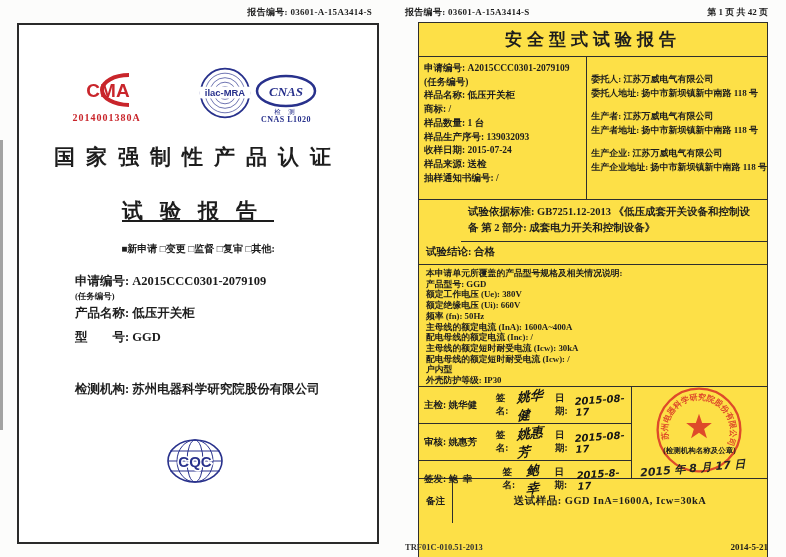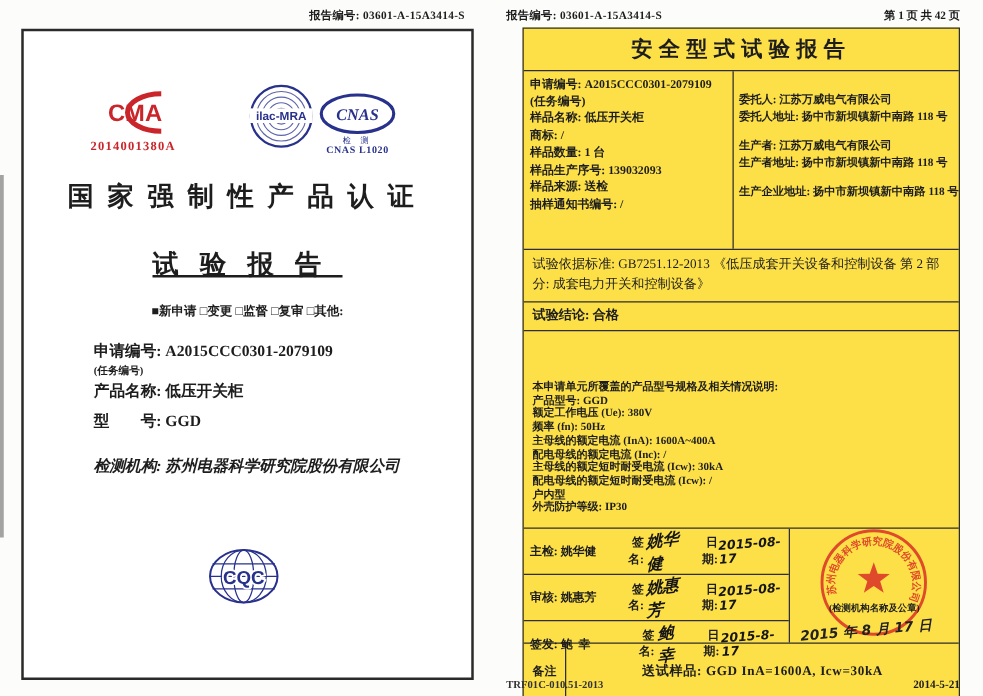--- a/index.html
+++ b/index.html
@@ -29,30 +29,30 @@
   .rtable{left:418px;top:22px;width:350px;height:538px;border:1.5px solid #2e2e2e;background:#fde047;
           display:flex;flex-direction:column;box-sizing:border-box;}
   .rrow{border-bottom:1px solid #2e2e2e;box-sizing:border-box;}
   .rrow:last-child{border-bottom:none;}
   .r-title{height:34px;display:flex;align-items:center;justify-content:center;
            font-size:17px;font-weight:600;letter-spacing:5px;}
   .r-info{height:143px;display:flex;}
   .r-info-left{width:213px;border-right:1px solid #2e2e2e;box-sizing:border-box;padding:5px 0 0 5px;
                font-size:9.5px;font-weight:600;line-height:13.7px;}
   .r-info-right{flex:1;padding:16px 0 0 4px;font-size:9px;font-weight:600;line-height:13.5px;}
-  .r-std{height:42px;padding:4px 7px 0 7px;font-size:10.5px;font-weight:400;line-height:16px;}
+  .r-std{height:42px;padding:4px 7px 0 7px;font-size:10.5px;font-weight:700;line-height:16px;margin-left:42px;}
   .r-concl{height:23px;padding:3px 7px 0 7px;font-size:10.5px;font-weight:600;}
-  .r-cover{height:122px;padding:3px 7px 4px 7px;font-size:8.8px;font-weight:600;line-height:10.7px;margin-top:36px;}
+  .r-cover{height:122px;padding:3px 7px 4px 7px;font-size:8.8px;font-weight:600;line-height:10.7px;}
   .r-sign{height:92px;display:flex;padding:0;}
   .r-sign-left{width:213px;border-right:1px solid #2e2e2e;box-sizing:border-box;display:flex;flex-direction:column;}
   .sig-row{flex:1;border-bottom:1px solid #2e2e2e;display:flex;align-items:center;
            font-size:9.5px;font-weight:600;padding-left:5px;position:relative;}
   .sig-row:last-child{border-bottom:none;}
   .sig-role{width:78px;white-space:pre;}
-  .sig-label{margin-left:4px;text-align:right;}
+  .sig-label{margin-left:4px;}
   .hand{display:inline-block;font-family:"DejaVu Sans",sans-serif;font-style:italic;font-weight:bold;
         font-size:13px;transform:rotate(-7deg) skewX(-6deg);color:#151515;margin-left:2px;}
   .hand-date{display:inline-block;font-family:"DejaVu Sans",sans-serif;font-style:italic;font-weight:bold;
         font-size:10px;transform:rotate(-4deg);color:#151515;margin-left:1px;}
   .stamp-cell{flex:1;position:relative;}
   .stamp-svg{position:absolute;left:22px;top:-2px;opacity:.85;}
   .stamp-caption{position:absolute;left:0;bottom:22px;width:100%;text-align:center;
                  font-size:7.5px;font-weight:600;color:#1d1d1d;}
   .stamp-date{position:absolute;left:8px;bottom:2px;font-family:"DejaVu Sans",sans-serif;
               font-style:italic;font-weight:bold;font-size:11px;transform:rotate(-5deg);color:#222;}
@@ -105,21 +105,21 @@
 
   <div class="abs lp-title1" style="left:0;top:118px;">国家强制性产品认证</div>
   <div class="abs lp-title2" style="left:0;top:172px;">试验报告</div>
 
   <div class="abs lp-checks" style="left:0;top:217px;">■新申请  □变更  □监督  □复审  □其他:</div>
 
   <div class="abs lp-field" style="left:56px;top:248px;">申请编号: A2015CCC0301-2079109</div>
   <div class="abs lp-task" style="left:56px;top:266px;">(任务编号)</div>
   <div class="abs lp-field" style="left:56px;top:280px;">产品名称: 低压开关柜</div>
   <div class="abs lp-field" style="left:56px;top:304px;">型　　号: GGD</div>
-  <div class="abs lp-field" style="left:56px;top:340px;font-style:italic;">检测机构: 苏州电器科学研究院股份有限公司</div>
+  <div class="abs lp-field" style="left:56px;top:356px;">检测机构: 苏州电器科学研究院股份有限公司</div>
 
   <div class="abs" style="left:146px;top:412px;width:60px;height:48px;">
     <svg width="60" height="48" viewBox="0 0 60 48">
       <ellipse cx="30" cy="24" rx="27" ry="21" fill="none" stroke="#28318c" stroke-width="1.6"></ellipse>
       <ellipse cx="30" cy="24" rx="18" ry="21" fill="none" stroke="#28318c" stroke-width="1"></ellipse>
       <ellipse cx="30" cy="24" rx="8" ry="21" fill="none" stroke="#28318c" stroke-width="1"></ellipse>
       <line x1="5" y1="14" x2="55" y2="14" stroke="#28318c" stroke-width="1"></line>
       <line x1="3" y1="24" x2="57" y2="24" stroke="#28318c" stroke-width="1"></line>
       <line x1="5" y1="34" x2="55" y2="34" stroke="#28318c" stroke-width="1"></line>
       <text x="30" y="30" font-size="15" font-weight="bold" fill="#28318c" stroke="#ffffff" stroke-width="3" paint-order="stroke" text-anchor="middle" font-family="Liberation Sans, sans-serif">CQC</text>
@@ -135,42 +135,45 @@
   <div class="rrow r-title">安全型式试验报告</div>
 
   <div class="rrow r-info">
     <div class="r-info-left">
         <div class="line">申请编号: A2015CCC0301-2079109</div>
         <div class="line">(任务编号)</div>
         <div class="line">样品名称: 低压开关柜</div>
         <div class="line">商标: /</div>
         <div class="line">样品数量: 1 台</div>
         <div class="line">样品生产序号: 139032093</div>
+        <div class="line">收样日期: 2015-07-24</div>
         <div class="line">样品来源: 送检</div>
         <div class="line">抽样通知书编号: /</div>
       </div>
     <div class="r-info-right">
         <div class="line">委托人: 江苏万威电气有限公司</div>
         <div class="line">委托人地址: 扬中市新坝镇新中南路 118 号</div>
         <div class="line"></div>
         <div class="line">生产者: 江苏万威电气有限公司</div>
         <div class="line">生产者地址: 扬中市新坝镇新中南路 118 号</div>
         <div class="line"></div>
+        <div class="line">生产企业: 江苏万威电气有限公司</div>
         <div class="line">生产企业地址: 扬中市新坝镇新中南路 118 号</div>
       </div>
   </div>
 
   <div class="rrow r-std">试验依据标准: GB7251.12-2013 《低压成套开关设备和控制设备 第 2 部分: 成套电力开关和控制设备》</div>
 
   <div class="rrow r-concl">试验结论: 合格</div>
 
   <div class="rrow r-cover">
       <div class="line">本申请单元所覆盖的产品型号规格及相关情况说明:</div>
       <div class="line">产品型号: GGD</div>
       <div class="line">额定工作电压 (Ue): 380V</div>
+      <div class="line">额定绝缘电压 (Ui): 660V</div>
       <div class="line">频率 (fn): 50Hz</div>
       <div class="line">主母线的额定电流 (InA): 1600A~400A</div>
       <div class="line">配电母线的额定电流 (Inc): /</div>
       <div class="line">主母线的额定短时耐受电流 (Icw): 30kA</div>
       <div class="line">配电母线的额定短时耐受电流 (Icw): /</div>
       <div class="line">户内型</div>
       <div class="line">外壳防护等级: IP30</div>
     </div>
 
   <div class="rrow r-sign">

